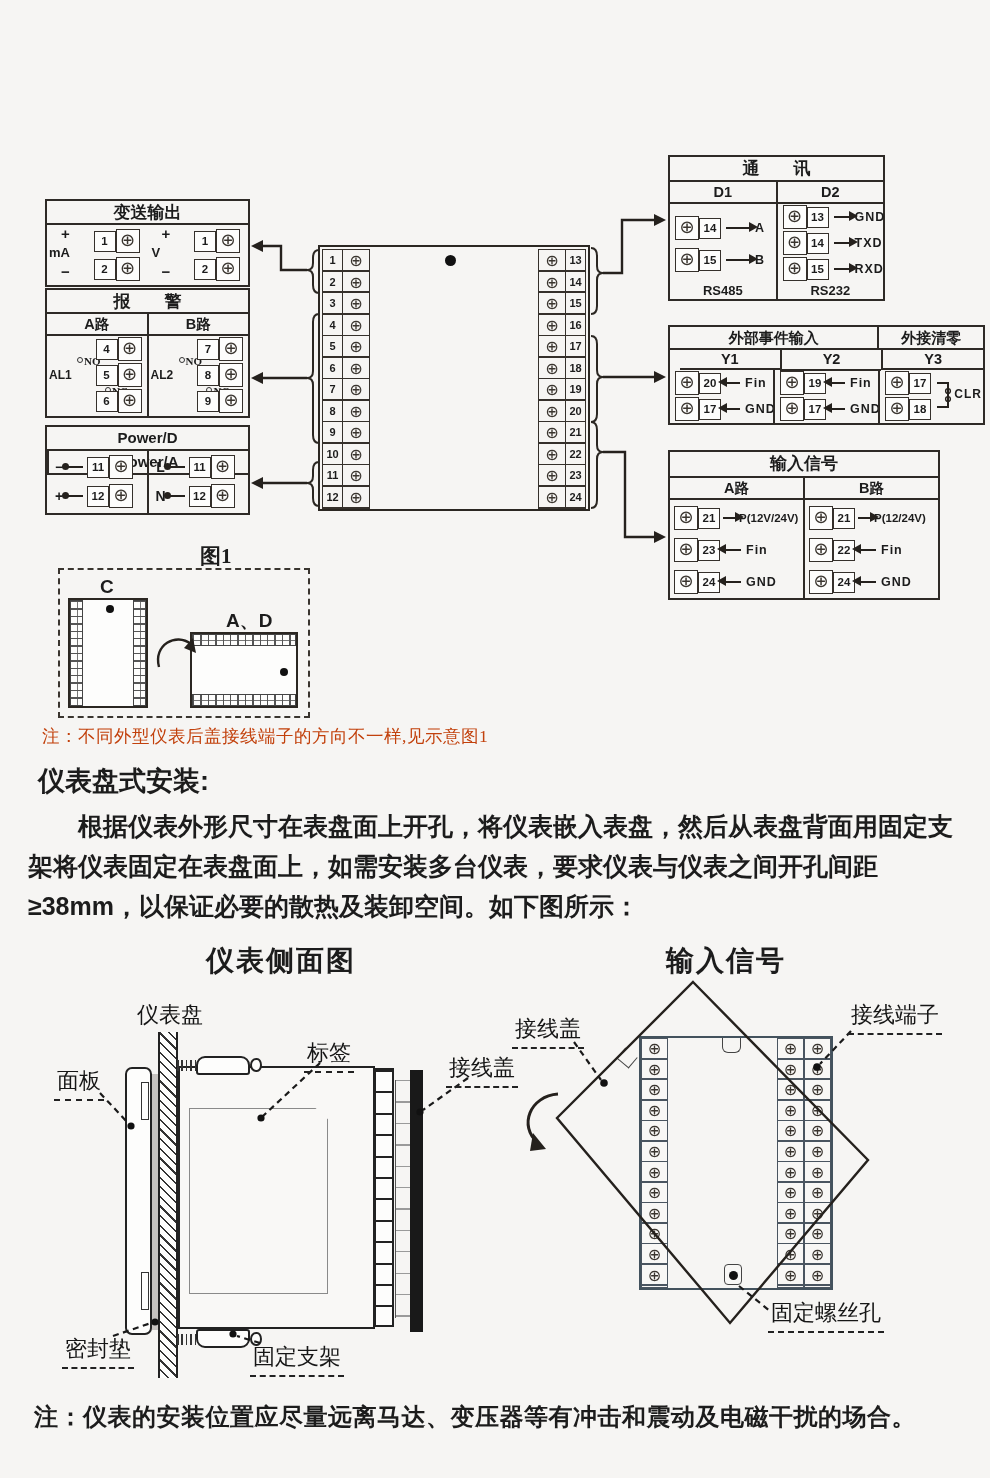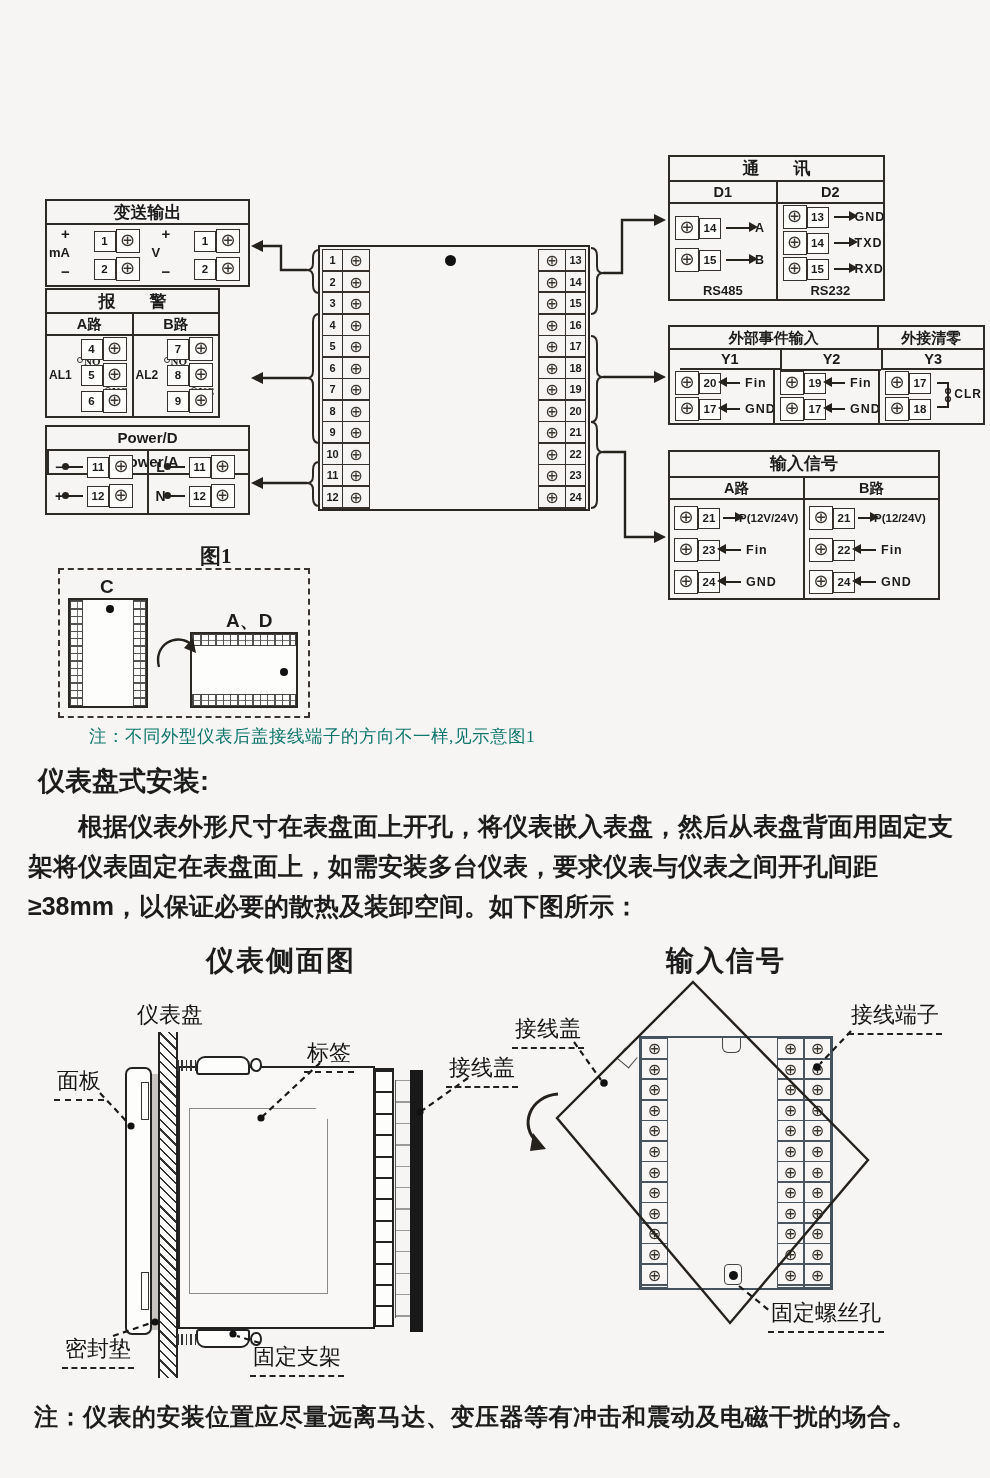--- a/index.html
+++ b/index.html
@@ -53,21 +53,21 @@
   .devC{position:absolute;left:68px;top:598px;width:80px;height:110px;border:2px solid #2b2722;background:#fdfdfc;box-sizing:border-box;z-index:1;}
   .devC::before,.devC::after{content:"";position:absolute;top:0;bottom:0;width:13px;border:1.4px solid #444;box-sizing:border-box;
       background-image:repeating-linear-gradient(to bottom,#555 0 1.3px,transparent 1.3px 7.4px),linear-gradient(to right,transparent 0 6px,#777 6px 7px,transparent 7px);}
   .devC::before{left:0;} .devC::after{right:0;}
   .devAD{position:absolute;left:190px;top:632px;width:108px;height:76px;border:2px solid #2b2722;background:#fdfdfc;box-sizing:border-box;z-index:1;}
   .devAD::before,.devAD::after{content:"";position:absolute;left:0;right:0;height:12px;border:1.4px solid #444;box-sizing:border-box;
       background-image:repeating-linear-gradient(to right,#555 0 1.3px,transparent 1.3px 7.4px),linear-gradient(to bottom,transparent 0 5px,#777 5px 6px,transparent 6px);}
   .devAD::before{top:0;} .devAD::after{bottom:0;}
   .figlbl{position:absolute;font-size:19px;font-weight:bold;z-index:1;}
   
-  .note1{position:absolute;left:42px;top:724px;font-family:"Liberation Serif","DejaVu Serif",serif;font-size:17.5px;color:#0f766e;letter-spacing:0.5px;margin-left:47px;}
+  .note1{position:absolute;left:42px;top:724px;font-family:"Liberation Serif","DejaVu Serif",serif;font-size:17.5px;color:#c2410c;letter-spacing:0.5px;}
   .h2{position:absolute;left:38px;top:763px;font-size:27px;font-weight:bold;}
   .para{position:absolute;left:28px;top:806px;width:942px;font-size:25px;font-weight:bold;line-height:1.6;text-indent:2em;margin:0;}
   .dtitle{position:absolute;font-size:28px;font-weight:bold;font-family:"Liberation Serif","DejaVu Serif",serif;letter-spacing:2px;z-index:6;}
   .note2{position:absolute;left:34px;top:1401px;font-size:24px;font-weight:bold;letter-spacing:0.5px;}
   
   .callout{position:absolute;font-size:22px;color:#161616;z-index:6;white-space:nowrap;}
   .dashu{border-bottom:2.5px dashed #222;padding:0 3px 3px;}
   
   .sv{z-index:2;box-sizing:border-box;position:absolute;}
   #wall{left:158px;top:1032px;width:20px;height:346px;border-left:2.2px solid #222;border-right:2.2px solid #222;background:
@@ -138,21 +138,21 @@
           <span class="tscrew"></span>
         </div>
         <div class="trow" style="right:8px;top:32px;">
           <span class="tnum">2</span>
           <span class="tscrew"></span>
         </div>
       </div>
     </div>
   </div>
 
-  <div class="box" style="left:45px;top:288px;width:175px;height:130px;">
+  <div class="box" style="left:45px;top:288px;width:205px;height:130px;">
     <div class="bh">报　　警</div>
     <div class="cols" style="height:22px;">
       <div class="col sub">A路</div>
       <div class="col sub">B路</div>
     </div>
     <div class="cols" style="height:80px;">
       <div class="col">
         <span class="abs" style="left:2px;top:32px;font-size:12px;font-weight:bold;">AL1</span>
         <span class="sw abs" style="left:30px;top:15px;">NO</span>
         <span class="sw abs" style="left:30px;top:45px;">NC</span>

